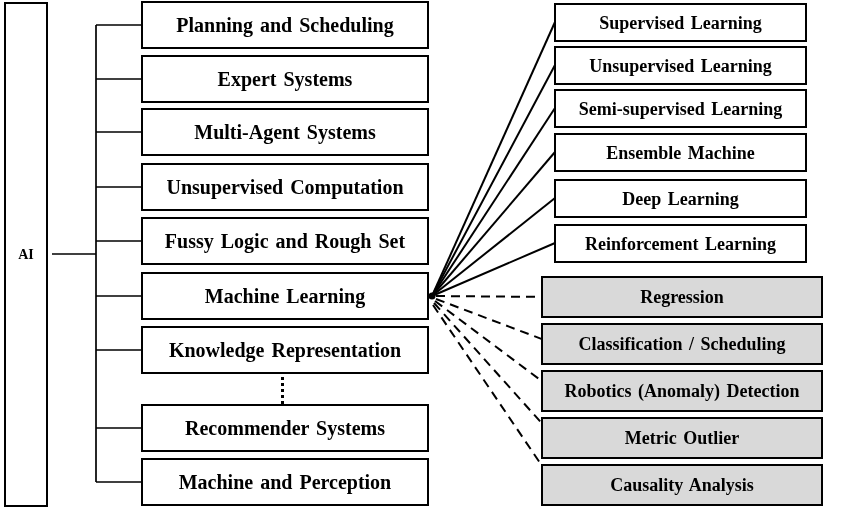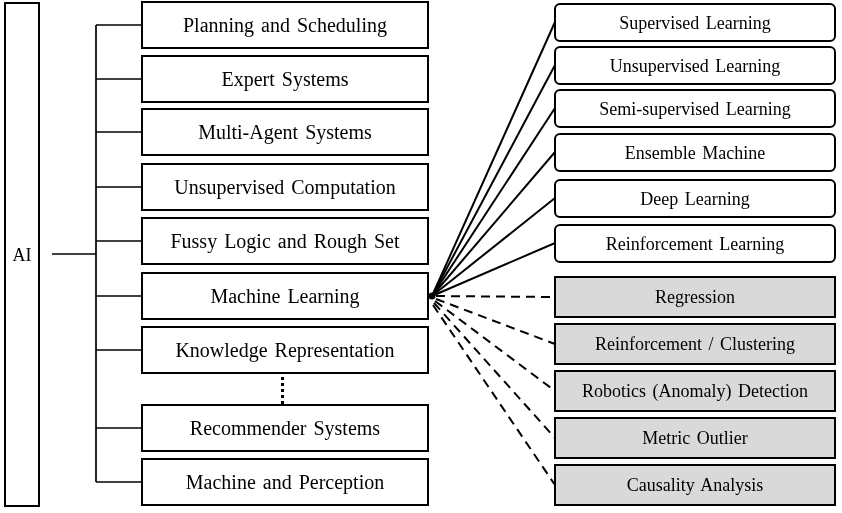--- a/index.html
+++ b/index.html
@@ -24,47 +24,46 @@
   }
   .box {
     position: absolute;
     box-sizing: border-box;
     border: 2px solid #000000;
     background: #ffffff;
     color: #000000;
     display: flex;
     align-items: center;
     justify-content: center;
-    font-weight: normal;
+    font-weight: bold;
     text-align: center;
     word-spacing: 2px;
     line-height: 1;
   }
   .ai-box {
     left: 4px;
     top: 2px;
-    width: 36px;
+    width: 44px;
     height: 505px;
-    font-size: 18px;
+    font-size: 14px;
   }
   .mid-box {
     left: 141px;
     width: 288px;
     height: 48px;
     font-size: 20px;
   }
   .r-box {
     left: 554px;
-    width: 282px;
+    width: 253px;
     height: 39px;
     font-size: 18px;
-    border-radius: 6px;
   }
   .g-box {
-    left: 554px;
+    left: 541px;
     width: 282px;
     height: 42px;
     font-size: 18px;
     background: #d9d9d9;
   }
   .vdots {
     position: absolute;
     left: 281px;
     top: 377px;
     width: 0;
@@ -160,21 +159,21 @@
     <span>Deep Learning</span>
   </div>
   <div class="box r-box" style="top:224px">
     <span>Reinforcement Learning</span>
   </div>
 
   <div class="box g-box" style="top:276px">
     <span>Regression</span>
   </div>
   <div class="box g-box" style="top:323px">
-    <span>Reinforcement / Clustering</span>
+    <span>Classification / Scheduling</span>
   </div>
   <div class="box g-box" style="top:370px">
     <span>Robotics (Anomaly) Detection</span>
   </div>
   <div class="box g-box" style="top:417px">
     <span>Metric Outlier</span>
   </div>
   <div class="box g-box" style="top:464px">
     <span>Causality Analysis</span>
   </div>

